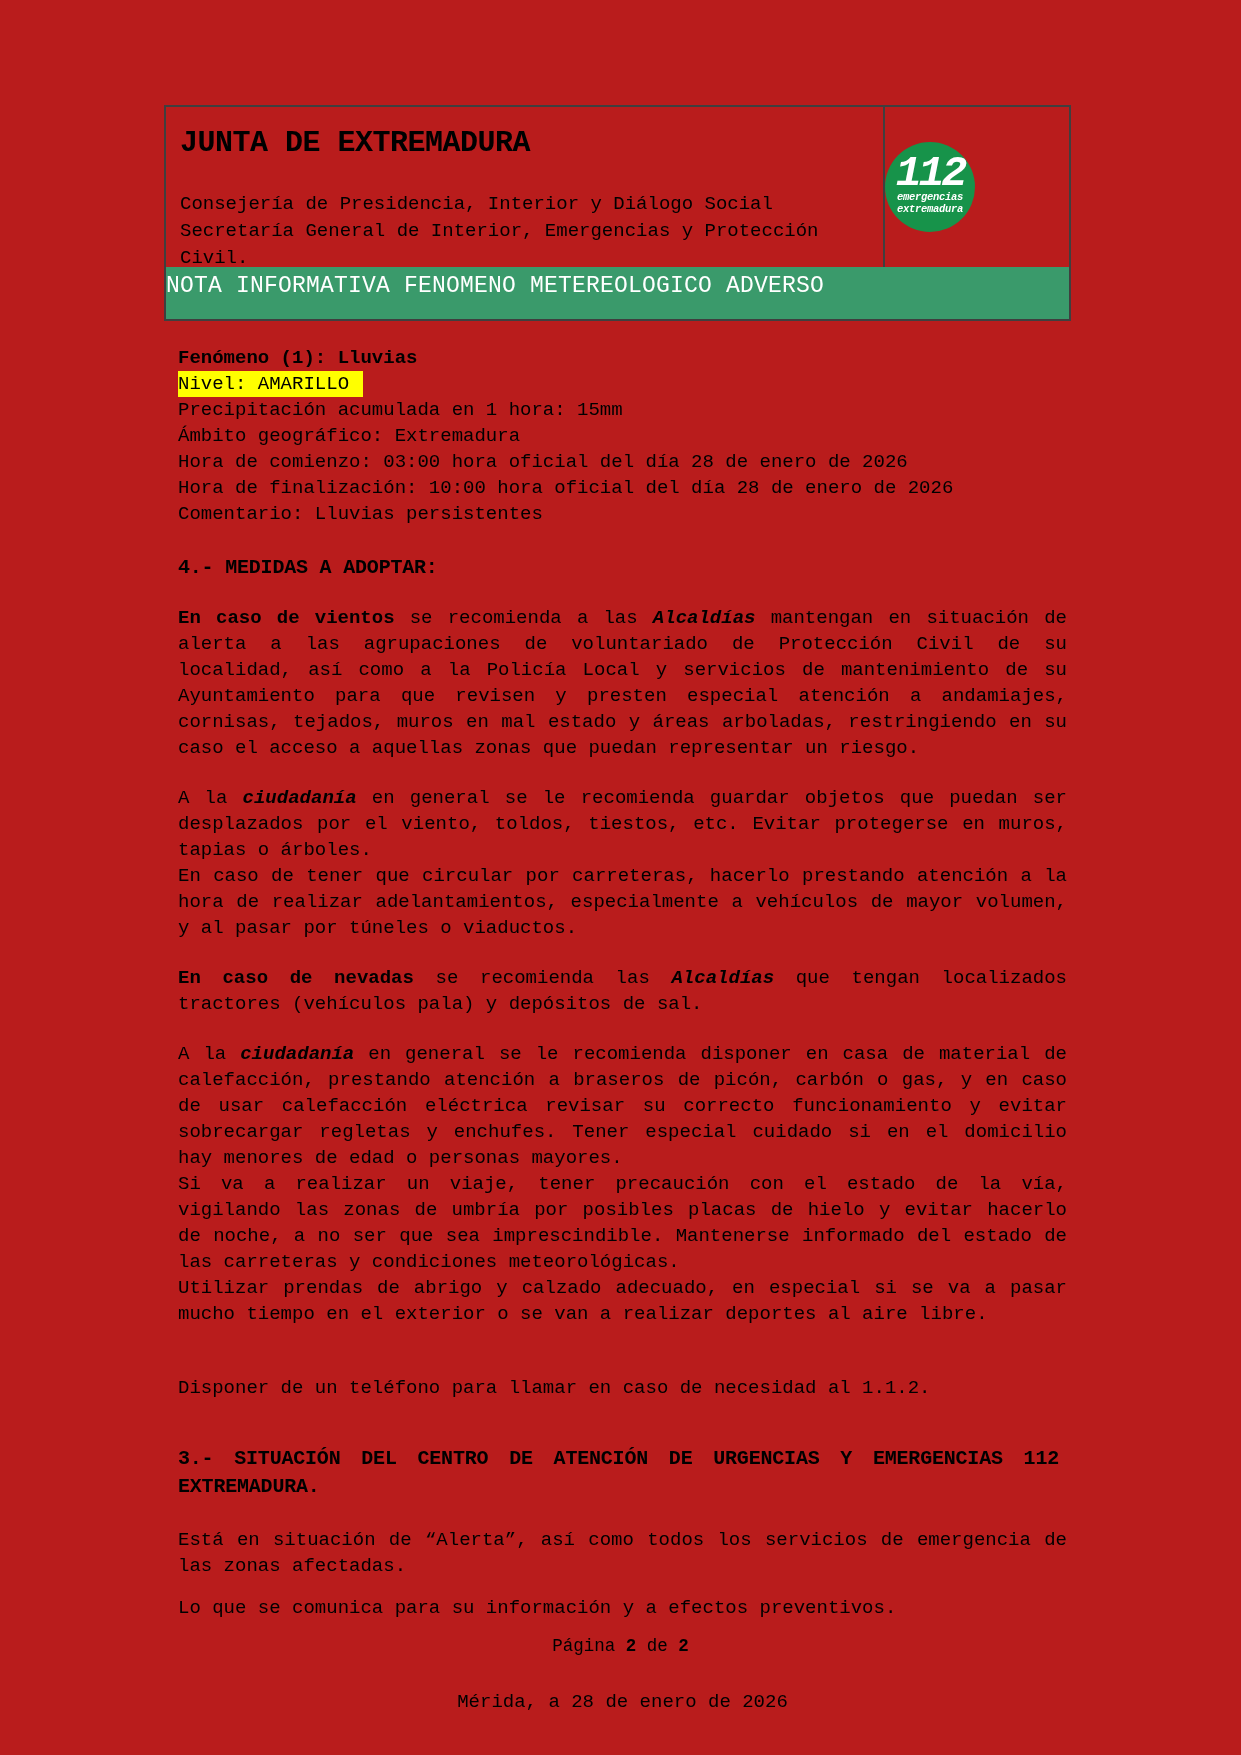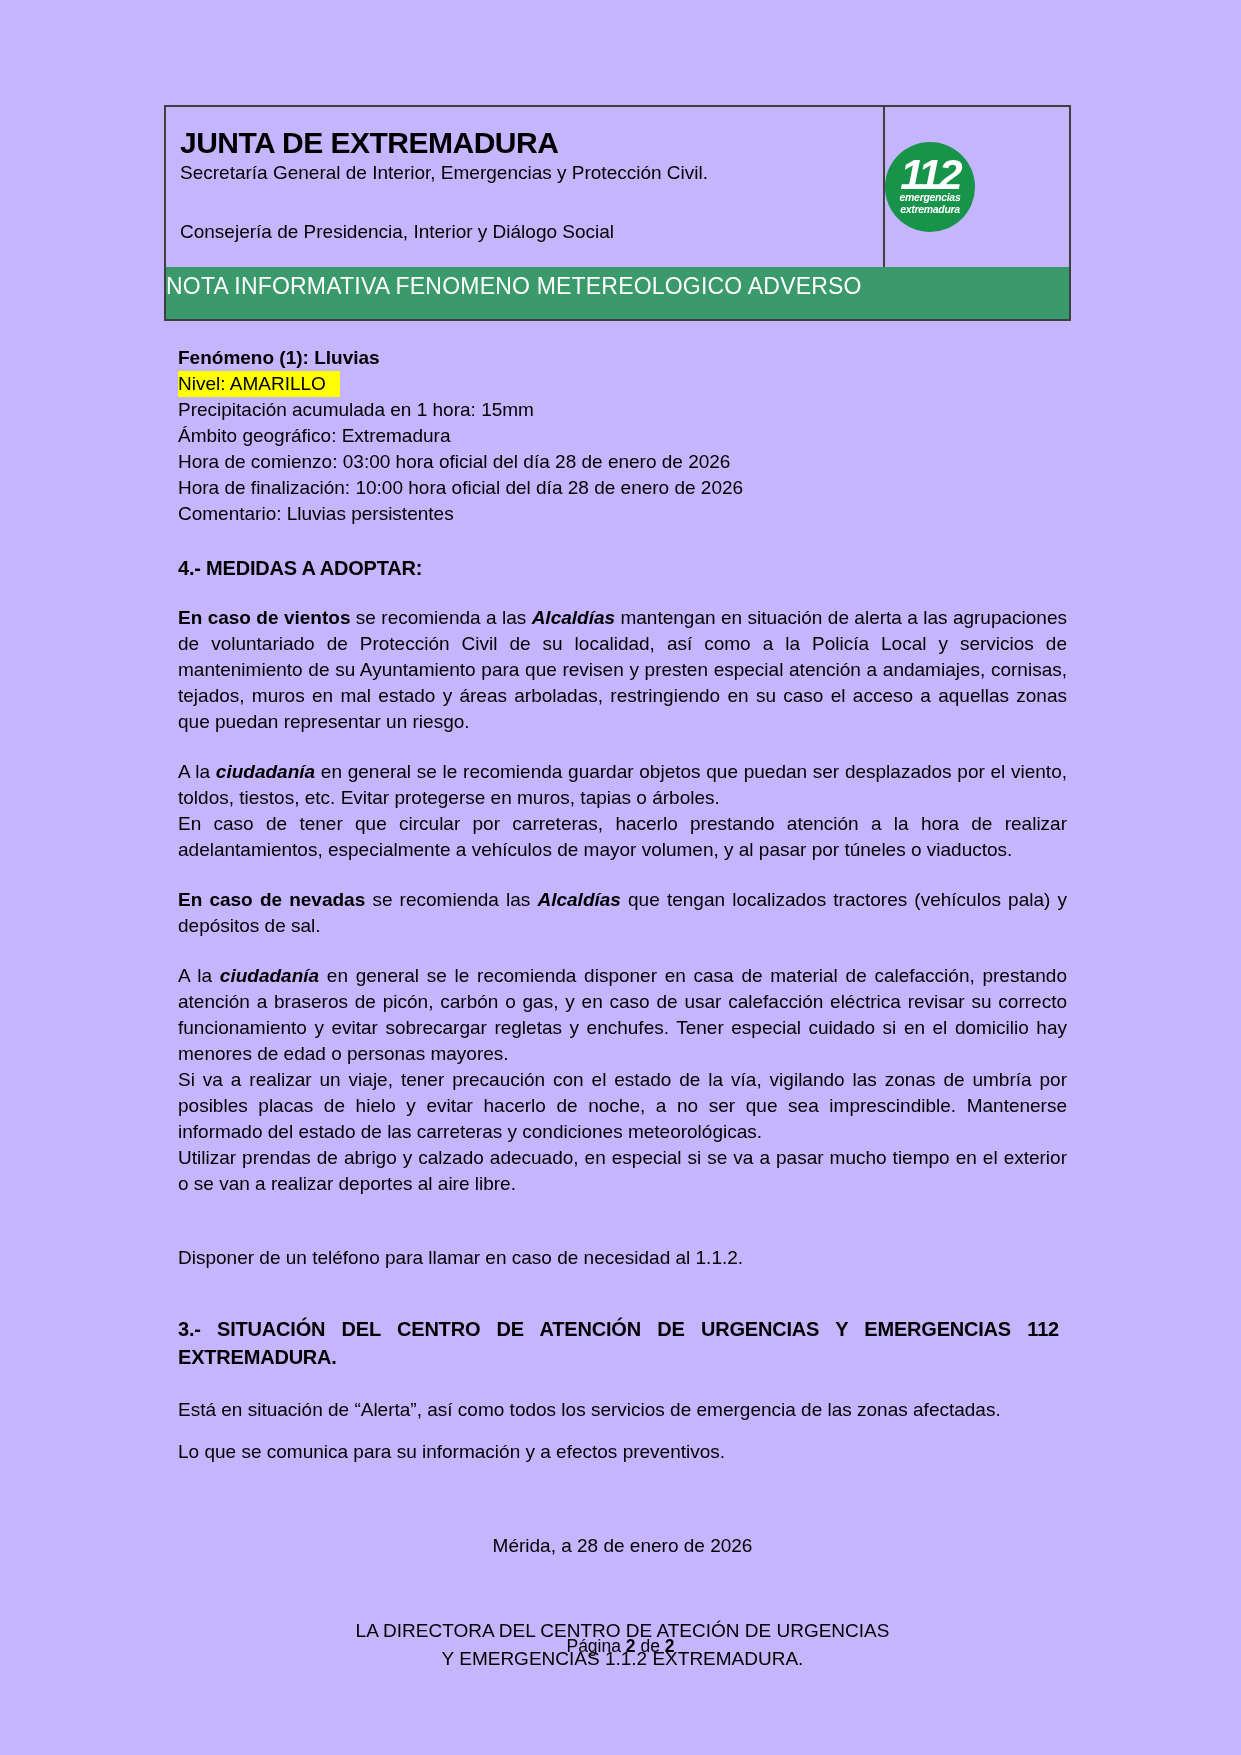--- a/index.html
+++ b/index.html
@@ -1,22 +1,22 @@
 <!DOCTYPE html>
 <html lang="es"><head>
 <meta charset="utf-8">
 <style>
   html, body { margin: 0; padding: 0; background: #ffffff; }
   .page {
     position: relative;
     width: 1241px;
     height: 1755px;
-    background: #c4b5fd;
+    background: #b91c1c;
     color: #000000;
-    font-family: Liberation Sans, sans-serif;
+    font-family: Liberation Mono, monospace;
     overflow: hidden;
   }
   .content {
     position: absolute;
     left: 164px;
     top: 105px;
     width: 907px;
   }
 
   
@@ -147,22 +147,22 @@
 </head>
 <body>
 
 <div class="page">
   <div class="content">
 
     <div class="header-box">
       <div class="header-row">
         <div class="header-left">
           <h1 class="org-title">JUNTA DE EXTREMADURA</h1>
+          <p class="org-sub first">Consejería de Presidencia, Interior y Diálogo Social</p>
           <p class="org-sub">Secretaría General de Interior, Emergencias y Protección Civil.</p>
-          <p class="org-sub first">Consejería de Presidencia, Interior y Diálogo Social</p>
         </div>
         <div class="header-right">
           <div class="logo-112">
             <div class="logo-number">112</div>
             <div class="logo-sub">emergencias</div>
             <div class="logo-sub">extremadura</div>
           </div>
         </div>
       </div>
       <div class="banner">NOTA INFORMATIVA FENOMENO METEREOLOGICO ADVERSO</div>

